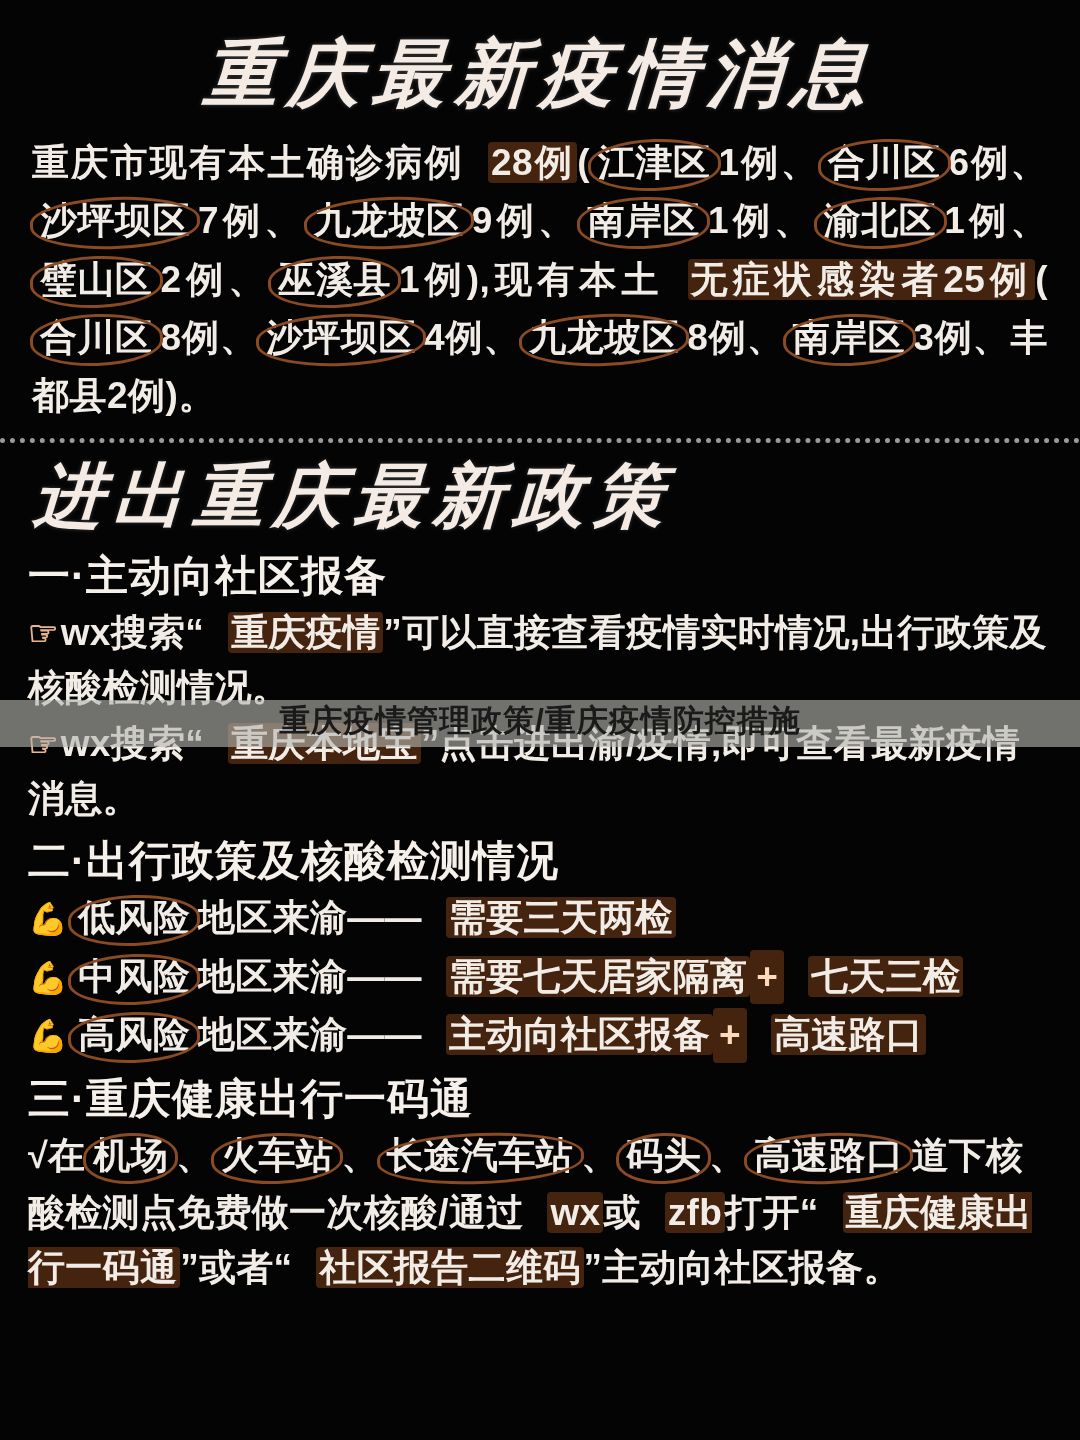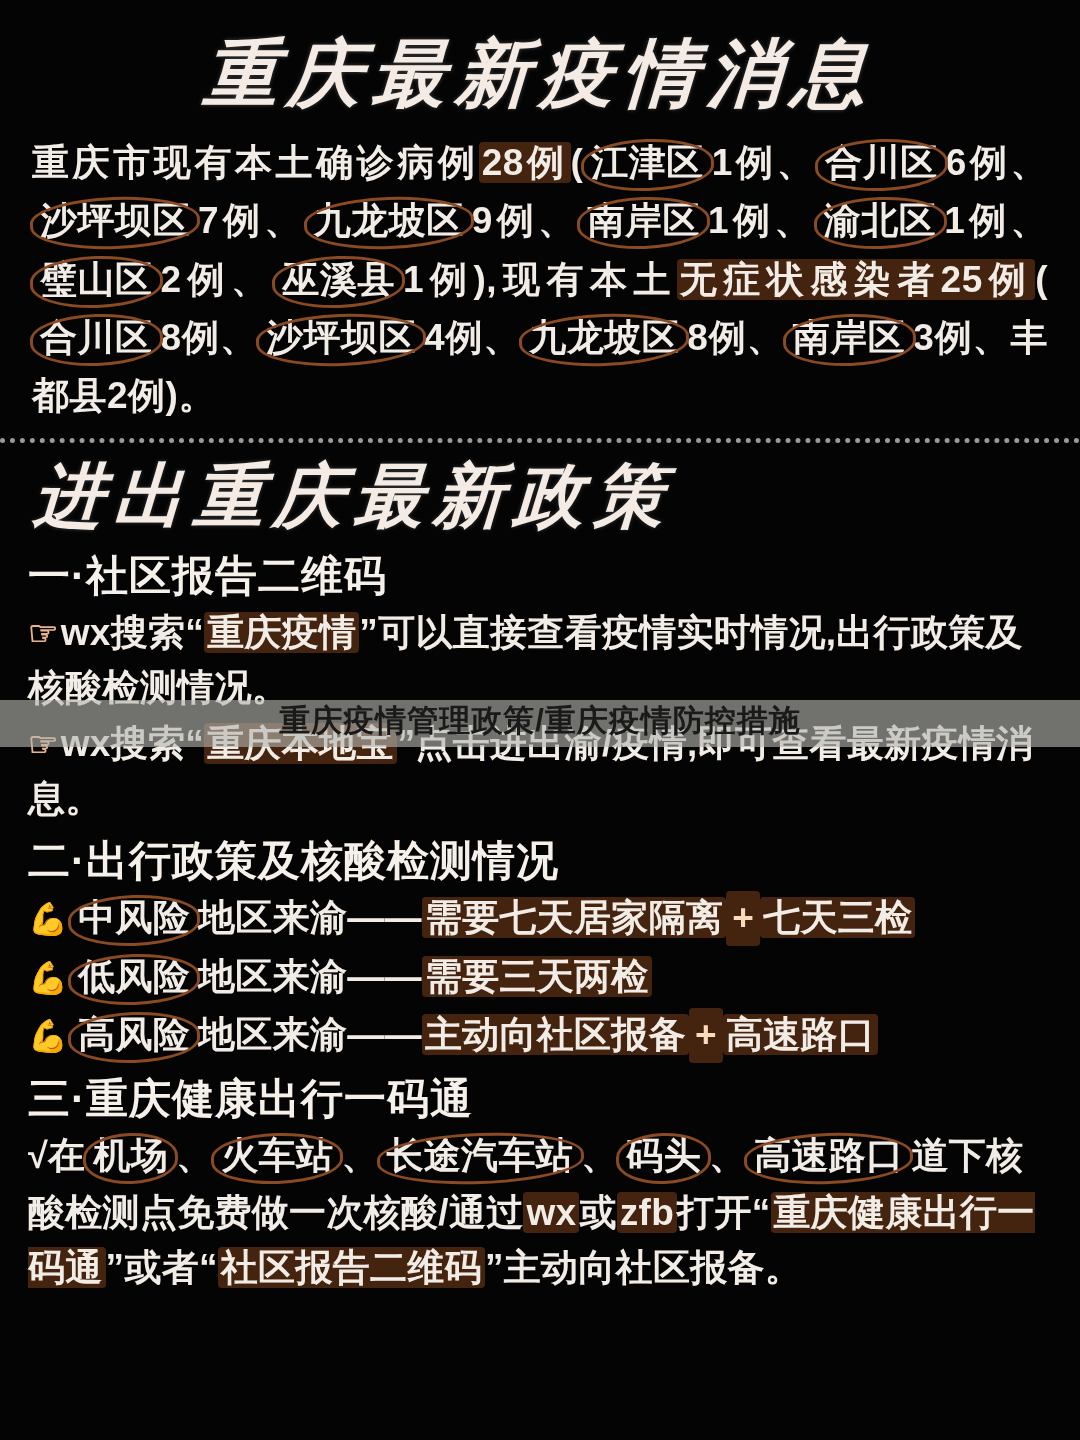--- a/index.html
+++ b/index.html
@@ -49,20 +49,21 @@
     text-align: justify;
   }
   .p1 {
     padding: 0 4px;
     text-indent: 0;
   }
   .hl {
     background: rgba(122, 63, 26, 0.55);
     border-radius: 4px;
     padding: 0 3px;
+    margin-left: 24px;
   }
   .circ {
     position: relative;
     padding: 0 8px;
     display: inline-block;
     font-family: Liberation Mono, monospace;
   }
   .circ::after {
     content: "";
     position: absolute;
@@ -164,39 +165,39 @@
     <div class="body-text p1">
       <span>重庆市现有本土确诊病例</span><span class="hl">28例</span><span>(</span><span class="circ">江津区</span><span>1例、</span><span class="circ">合川区</span><span>6例、</span><span class="circ">沙坪坝区</span><span>7例、</span><span class="circ">九龙坡区</span><span>9例、</span><span class="circ">南岸区</span><span>1例、</span><span class="circ">渝北区</span><span>1例、</span><span class="circ">璧山区</span><span>2例、</span><span class="circ">巫溪县</span><span>1例),现有本土</span><span class="hl">无症状感染者25例</span><span>(</span><span class="circ">合川区</span><span>8例、</span><span class="circ">沙坪坝区</span><span>4例、</span><span class="circ">九龙坡区</span><span>8例、</span><span class="circ">南岸区</span><span>3例、丰都县2例)。</span>
     </div>
   </div>
 
   <div class="divider"></div>
 
   <div class="section-two">
     <div class="title-main2">进出重庆最新政策</div>
 
-    <div class="heading">一·社区报告二维码</div>
+    <div class="heading">一·主动向社区报备</div>
 
     <div class="line">
       <span class="icon-hand">☞</span><span>wx搜索“</span><span class="hl">重庆疫情</span><span>”可以直接查看疫情实时情况,出行政策及核酸检测情况。</span>
     </div>
 
     <div class="line">
       <span class="icon-hand">☞</span><span>wx搜索“</span><span class="hl">重庆本地宝</span><span>”点击进出渝/疫情,即可查看最新疫情消息。</span>
     </div>
 
     <div class="heading">二·出行政策及核酸检测情况</div>
 
 
     <div class="line">
+      <span class="icon-arm">💪</span><span class="circ">低风险</span><span>地区来渝——</span><span class="hl">需要三天两检</span>
+    </div>
+
+    <div class="line">
       <span class="icon-arm">💪</span><span class="circ">中风险</span><span>地区来渝——</span><span class="hl">需要七天居家隔离</span><span class="icon-plus">+</span><span class="hl">七天三检</span>
-    </div>
-
-    <div class="line">
-      <span class="icon-arm">💪</span><span class="circ">低风险</span><span>地区来渝——</span><span class="hl">需要三天两检</span>
     </div>
 
     <div class="line">
       <span class="icon-arm">💪</span><span class="circ">高风险</span><span>地区来渝——</span><span class="hl">主动向社区报备</span><span class="icon-plus">+</span><span class="hl">高速路口</span>
     </div>
 
     <div class="heading">三·重庆健康出行一码通</div>
 
     <div class="line">
       <span class="check">√</span><span>在</span><span class="circ">机场</span><span>、</span><span class="circ">火车站</span><span>、</span><span class="circ">长途汽车站</span><span>、</span><span class="circ">码头</span><span>、</span><span class="circ">高速路口</span><span>道下核酸检测点免费做一次核酸/通过</span><span class="hl">wx</span><span>或</span><span class="hl">zfb</span><span>打开“</span><span class="hl">重庆健康出行一码通</span><span>”或者“</span><span class="hl">社区报告二维码</span><span>”主动向社区报备。</span>

